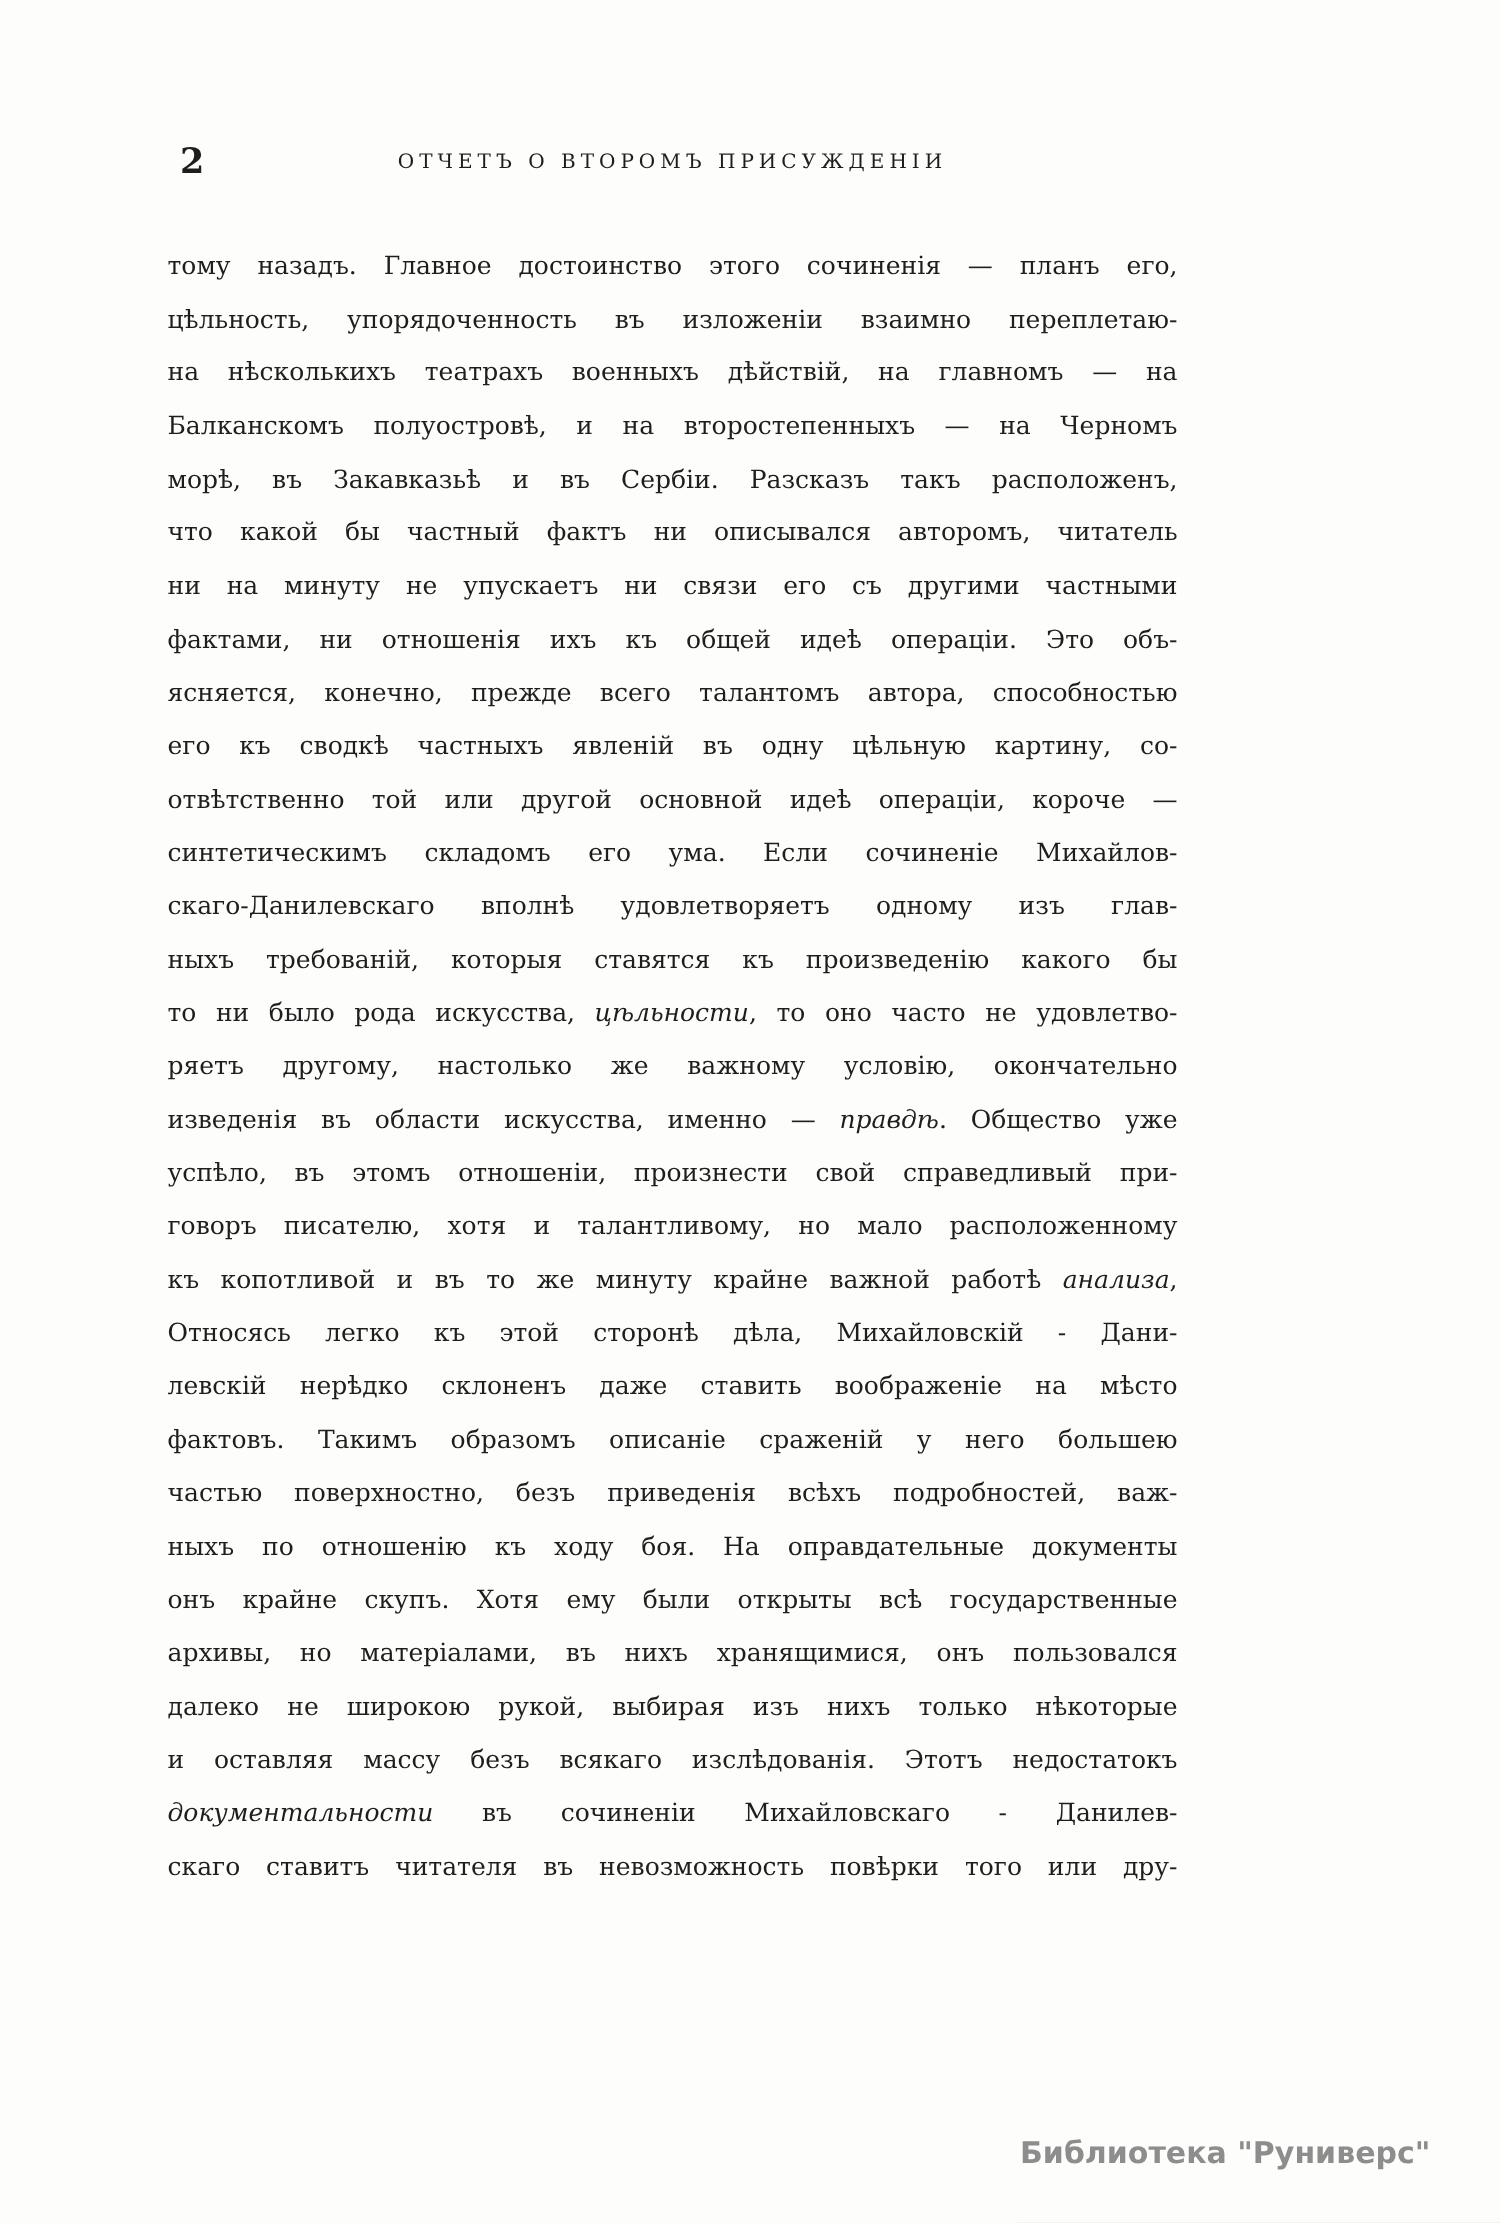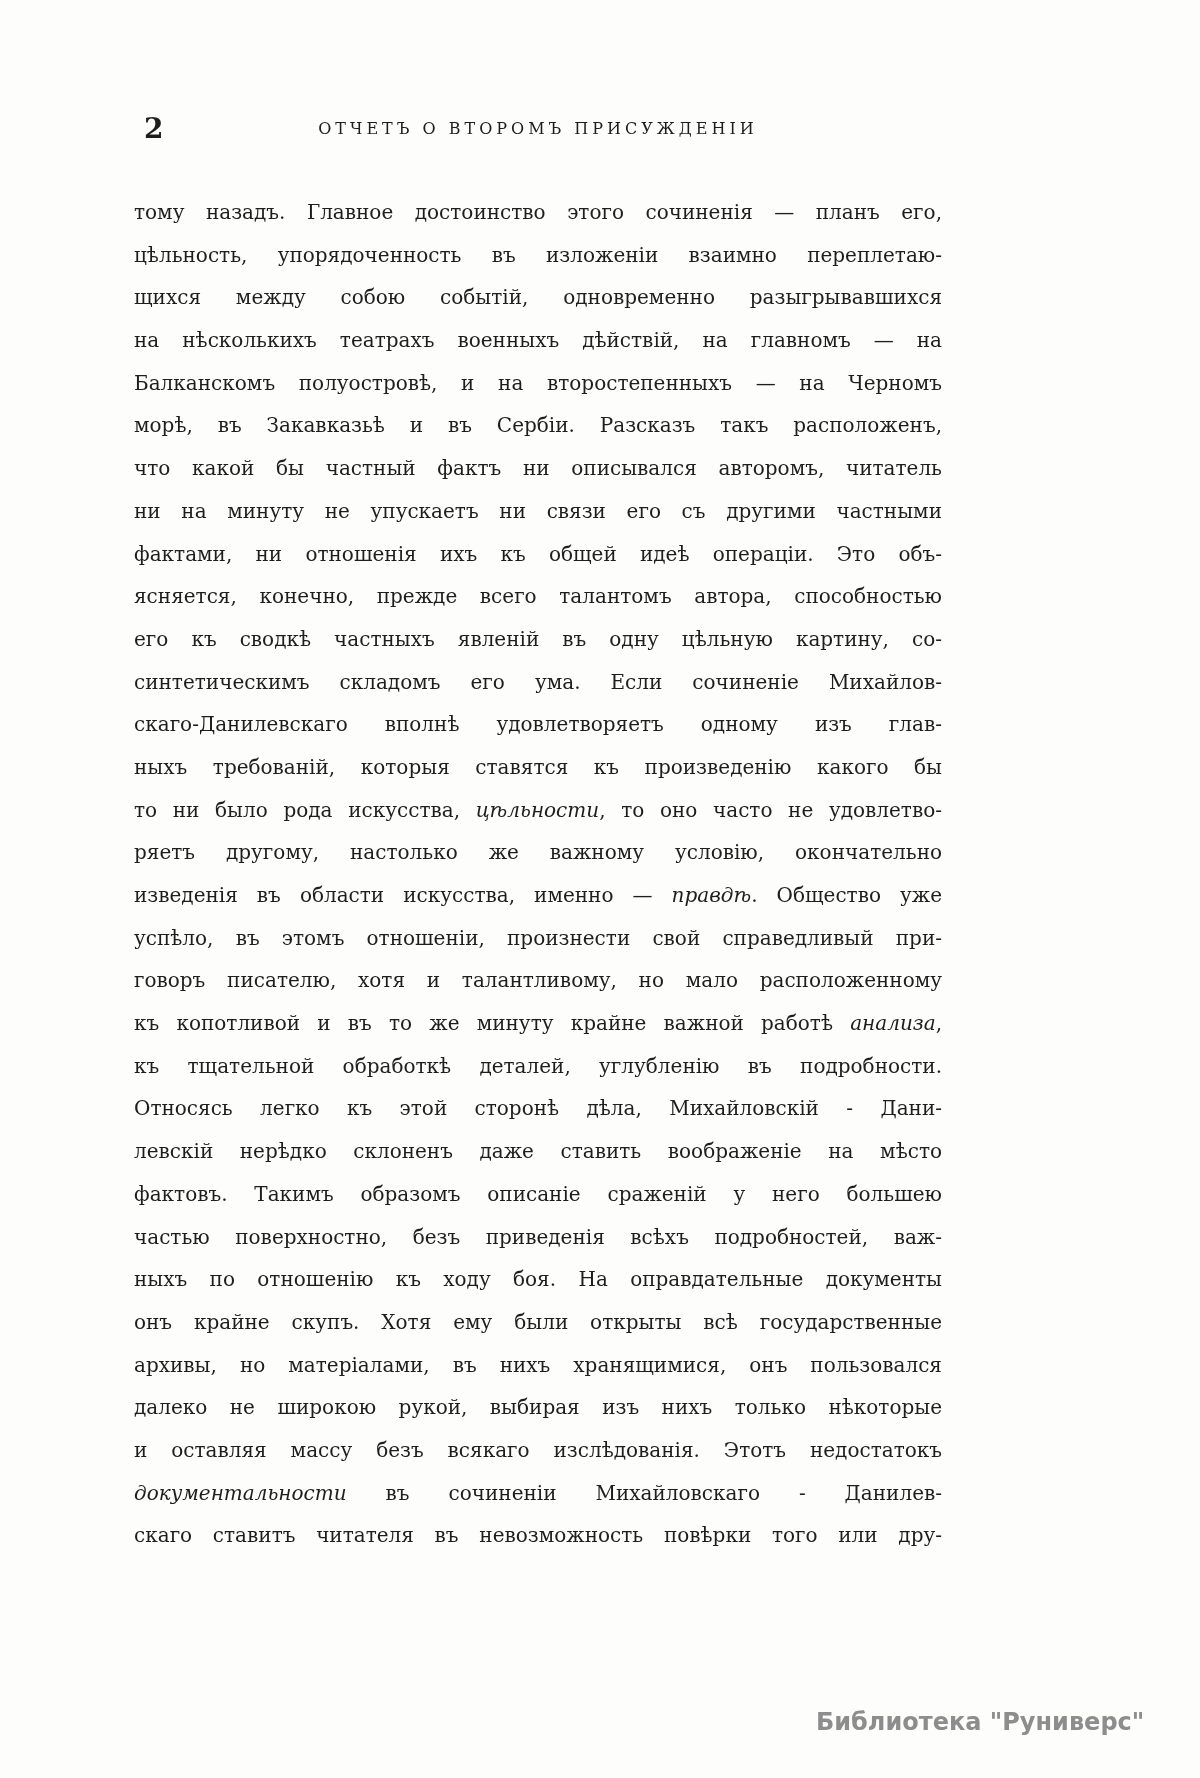--- a/index.html
+++ b/index.html
@@ -47,39 +47,38 @@
 </style>
 </head>
 <body>
 
 <div class="page">
   <div class="pageno">2</div>
   <div class="running-head">ОТЧЕТЪ О ВТОРОМЪ ПРИСУЖДЕНІИ</div>
   <div class="text-block">
       <div class="line"><span>тому назадъ. Главное достоинство этого сочиненія — планъ его,</span></div>
       <div class="line"><span>цѣльность, упорядоченность въ изложеніи взаимно переплетаю-</span></div>
-      <div class="line"><span>щихся между собою событій, одновременно разыгрывавшихся</span></div>
       <div class="line"><span>на нѣсколькихъ театрахъ военныхъ дѣйствій, на главномъ — на</span></div>
       <div class="line"><span>Балканскомъ полуостровѣ, и на второстепенныхъ — на Черномъ</span></div>
       <div class="line"><span>морѣ, въ Закавказьѣ и въ Сербіи. Разсказъ такъ расположенъ,</span></div>
       <div class="line"><span>что какой бы частный фактъ ни описывался авторомъ, читатель</span></div>
       <div class="line"><span>ни на минуту не упускаетъ ни связи его съ другими частными</span></div>
       <div class="line"><span>фактами, ни отношенія ихъ къ общей идеѣ операціи. Это объ-</span></div>
       <div class="line"><span>ясняется, конечно, прежде всего талантомъ автора, способностью</span></div>
       <div class="line"><span>его къ сводкѣ частныхъ явленій въ одну цѣльную картину, со-</span></div>
+      <div class="line"><span>отвѣтственно той или другой основной идеѣ операціи, короче —</span></div>
       <div class="line"><span>синтетическимъ складомъ его ума. Если сочиненіе Михайлов-</span></div>
       <div class="line"><span>скаго-Данилевскаго вполнѣ удовлетворяетъ одному изъ глав-</span></div>
       <div class="line"><span>ныхъ требованій, которыя ставятся къ произведенію какого бы</span></div>
       <div class="line"><span>то ни было рода искусства, </span><i>цѣльности</i><span>, то оно часто не удовлетво-</span></div>
       <div class="line"><span>ряетъ другому, настолько же важному условію, окончательно</span></div>
       <div class="line"><span>изведенія въ области искусства, именно — </span><i>правдѣ</i><span>. Общество уже</span></div>
       <div class="line"><span>успѣло, въ этомъ отношеніи, произнести свой справедливый при-</span></div>
       <div class="line"><span>говоръ писателю, хотя и талантливому, но мало расположенному</span></div>
       <div class="line"><span>къ копотливой и въ то же минуту крайне важной работѣ </span><i>анализа</i><span>,</span></div>
-      <div class="line"><span>къ тщательной обработкѣ деталей, углубленію въ подробности.</span></div>
       <div class="line"><span>Относясь легко къ этой сторонѣ дѣла, Михайловскій - Дани-</span></div>
       <div class="line"><span>левскій нерѣдко склоненъ даже ставить воображеніе на мѣсто</span></div>
       <div class="line"><span>фактовъ. Такимъ образомъ описаніе сраженій у него большею</span></div>
       <div class="line"><span>частью поверхностно, безъ приведенія всѣхъ подробностей, важ-</span></div>
       <div class="line"><span>ныхъ по отношенію къ ходу боя. На оправдательные документы</span></div>
       <div class="line"><span>онъ крайне скупъ. Хотя ему были открыты всѣ государственные</span></div>
       <div class="line"><span>архивы, но матеріалами, въ нихъ хранящимися, онъ пользовался</span></div>
       <div class="line"><span>далеко не широкою рукой, выбирая изъ нихъ только нѣкоторые</span></div>
       <div class="line"><span>и оставляя массу безъ всякаго изслѣдованія. Этотъ недостатокъ</span></div>
       <div class="line"><i>документальности</i><span> въ сочиненіи Михайловскаго - Данилев-</span></div>

